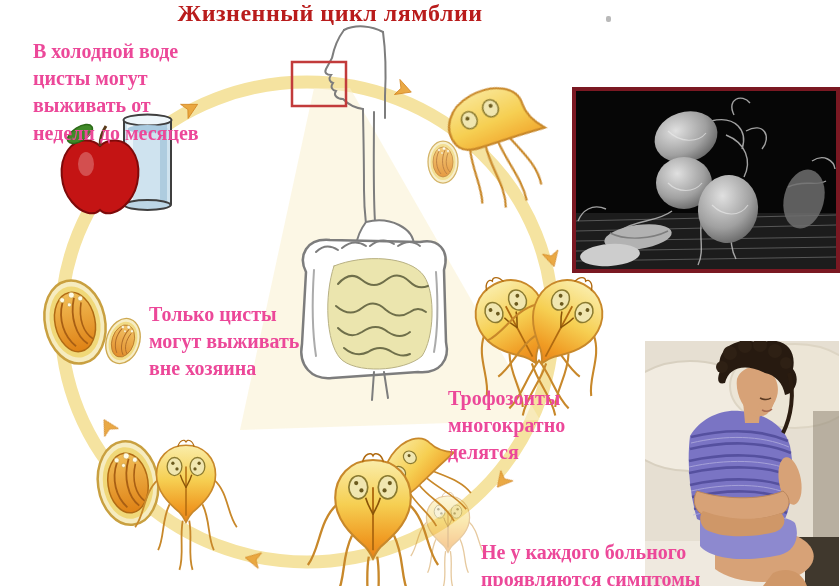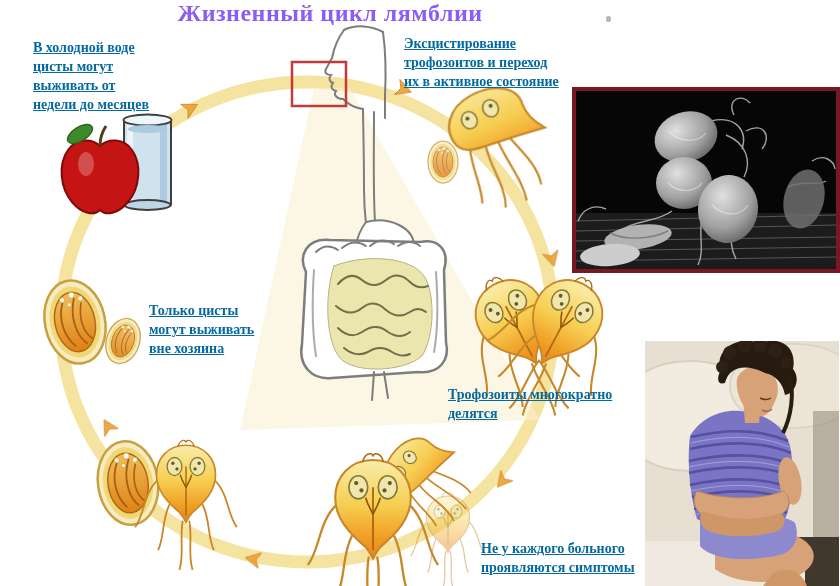--- a/index.html
+++ b/index.html
@@ -1,21 +1,21 @@
 <!DOCTYPE html>
 <html><head>
 <meta charset="utf-8">
 <style>
   html,body{margin:0;padding:0;background:#fff;}
   #stage{position:relative;width:840px;height:586px;background:#ffffff;overflow:hidden;
          font-family:"Liberation Serif",serif;}
   #title{position:absolute;left:60px;top:0;width:540px;text-align:center;
-         font-size:24px;font-weight:bold;color:#8b5cf6;letter-spacing:.5px;}
-  .lbl{position:absolute;font-weight:bold;font-size:14px;line-height:1.36;
-       color:#0369a1;white-space:pre-line;text-decoration:underline;}
+         font-size:24px;font-weight:bold;color:#b91c1c;letter-spacing:.5px;}
+  .lbl{position:absolute;font-weight:bold;font-size:20px;line-height:1.36;
+       color:#ec4899;white-space:pre-line;}
   #lbl-cold{left:33px;top:38px;width:175px;}
   #lbl-ingest{left:193px;top:34px;width:135px;}
   #lbl-excyst{left:404px;top:34px;width:210px;}
   #lbl-survive{left:149px;top:301px;width:165px;}
   #lbl-divide{left:448px;top:385px;width:225px;}
   #lbl-excrete{left:29px;top:503px;width:135px;}
   #lbl-symptoms{left:433px;top:539px;width:235px;margin-left:48px;}
   #scene{position:absolute;left:0;top:0;}
   .photo{position:absolute;overflow:hidden;}
   #photo-sem{left:572px;top:87px;width:260px;height:178px;background:#000;
@@ -267,23 +267,20 @@
         <circle cx="77" cy="26" r="6" fill="#2e2014"></circle>
       <path d="M144,32 C150,52 146,76 138,92" stroke="#2b1c10" stroke-width="4" fill="none"></path>
     </svg>
   </div>
 
   <div id="title">Жизненный цикл лямблии</div>
   <div id="lbl-cold" class="lbl">В холодной воде
 цисты могут
 выживать от
 недели до месяцев</div>
-  <div id="lbl-excyst" class="lbl">Эксцистирование
-трофозоитов и переход
-их в активное состояние</div>
   <div id="lbl-survive" class="lbl">Только цисты
 могут выживать
 вне хозяина</div>
   <div id="lbl-divide" class="lbl">Трофозоиты многократно
 делятся</div>
   <div id="lbl-symptoms" class="lbl">Не у каждого больного
 проявляются симптомы</div>
 
   <div id="stray-mark"></div>
 </div>

